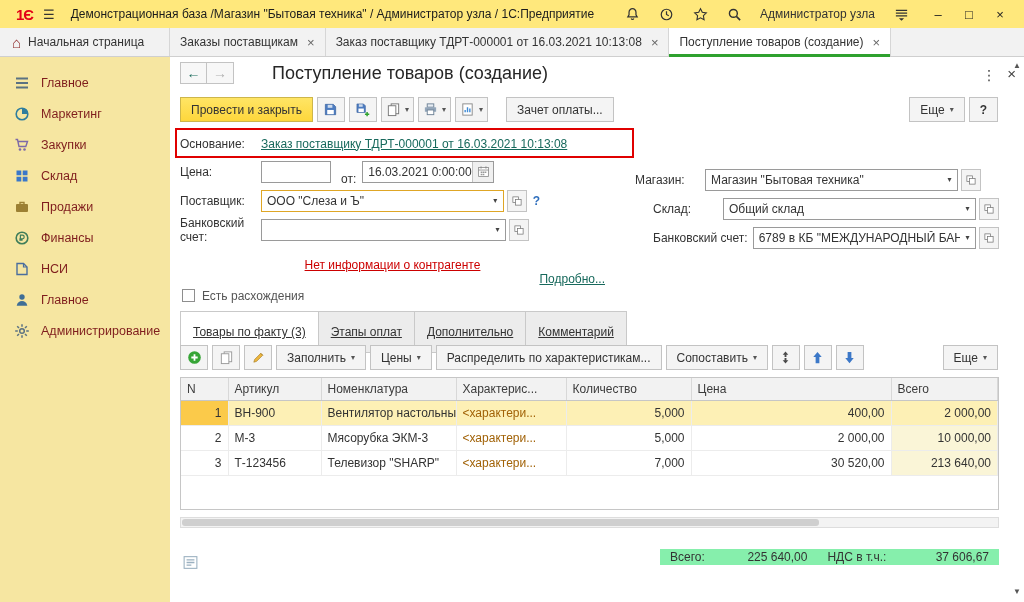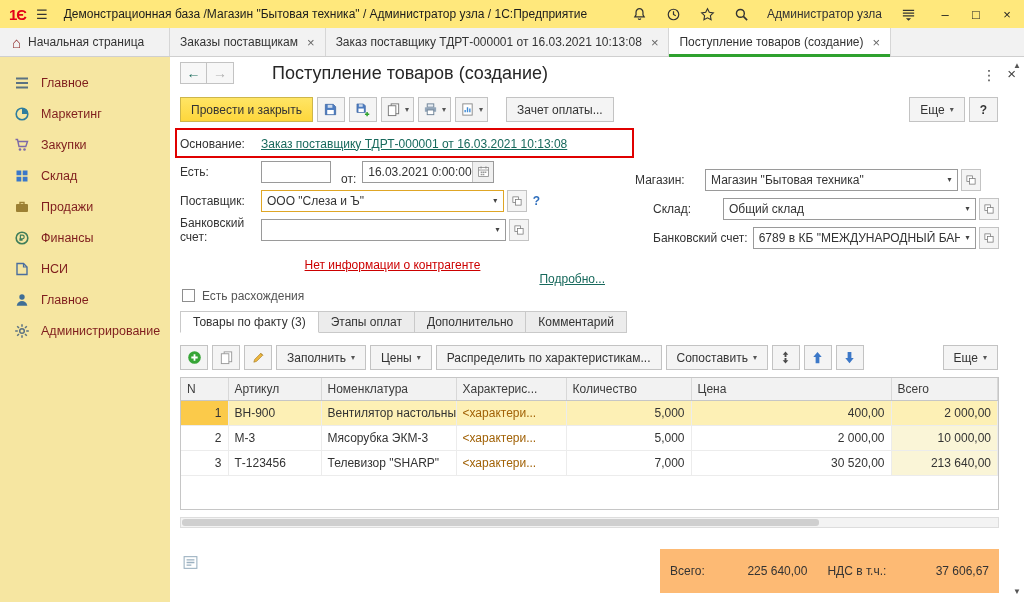--- a/index.html
+++ b/index.html
@@ -2,21 +2,21 @@
 <html><head>
 <meta charset="utf-8">
 <style>
   * { box-sizing: border-box; margin: 0; padding: 0; }
   html,body { width:1024px; height:602px; overflow:hidden; }
   body { position:relative; font-family:"Liberation Sans", sans-serif; font-size:12px; color:#333; background:#fff; }
   svg { display:block; }
   button { font-family:inherit; font-size:12px; color:#333; cursor:pointer; }
 
   
-  .topbar { position:absolute; top:0; left:0; width:100%; height:28px; background:#ffe87c; display:flex; align-items:center; padding:0 9px; gap:6px; }
+  .topbar { position:absolute; top:0; left:0; width:100%; height:28px; background:#ffe87c; display:flex; align-items:center; padding:0 16px; gap:6px; }
   .logo { color:#e30018; font-weight:bold; font-size:15px; letter-spacing:-1px; }
   .tb-menu { font-size:13px; margin:0 4px; cursor:pointer; }
   .tb-title { margin-left:6px; color:#1c1c1c; white-space:nowrap; }
   .tb-spacer { flex:1; }
   .tb-ico { width:18px; height:18px; display:inline-flex; align-items:center; justify-content:center; margin:0 5px; color:#333; cursor:pointer; }
   .tb-ico svg { width:15px; height:15px; }
   .tb-user { margin:0 6px; white-space:nowrap; cursor:pointer; }
   .win-btn { width:16px; text-align:center; margin-left:9px; font-size:13px; color:#222; cursor:pointer; }
 
   
@@ -69,21 +69,21 @@
   .cal-btn { width:21px; height:20px; border-left:1px solid #c3c3c3; background:#f0f0f0; display:flex; align-items:center; justify-content:center; cursor:pointer; }
   .cal-btn svg { width:13px; height:13px; }
   .chooser { width:20px; height:22px; border:1px solid #c3c3c3; background:#f4f4f4; margin-left:3px; display:inline-flex; align-items:center; justify-content:center; flex:none; cursor:pointer; }
   .chooser svg { width:12px; height:12px; }
   .q-ico { color:#2f6fbd; font-weight:bold; margin-left:6px; cursor:pointer; }
   .lbl-r { flex:none; padding-right:5px; }
   .lbl-r.w { width:70px; }
   .cb { width:13px; height:13px; border:1px solid #8e8e8e; background:#fff; display:inline-block; margin-right:7px; cursor:pointer; }
 
   .dtabs { position:absolute; top:254px; left:10px; display:flex; align-items:flex-end; }
-  .dtab { padding:3px 12px; border:1px solid #c9c9c9; border-left:none; border-bottom:1px solid #c9c9c9; background:#ececec; cursor:pointer; }
+  .dtab { padding:13px 12px; border:1px solid #c9c9c9; border-left:none; border-bottom:1px solid #c9c9c9; background:#ececec; cursor:pointer;text-decoration:underline; }
   .dtab:first-child { border-left:1px solid #c9c9c9; }
   .dtab.active { background:#fff; border-bottom:1px solid #fff; }
 
   .grid-bar { position:absolute; top:288px; left:10px; width:818px; display:flex; align-items:center; gap:4px; }
   .blue { color:#3c78c8; }
   .gray { color:#9a9a9a; }
 
   .grid { position:absolute; top:320px; left:10px; width:819px; height:133px; border:1px solid #c6c6c6; overflow:hidden; background:#fff; }
   table { border-collapse:collapse; width:100%; table-layout:fixed; }
   th { background:#f2f2f2; font-weight:normal; text-align:left; padding:0 6px; height:22px; border-right:1px solid #d8d8d8; border-bottom:1px solid #c6c6c6; color:#3c3c3c; overflow:hidden; white-space:nowrap; }
@@ -93,21 +93,21 @@
   .c-char { color:#a16207; }
   td.c-total { background:#faf5d7; }
   tr.sel td { background:#fdf0b5; }
   tr.sel td.c-n { background:#fbca4a; }
 
   .hscroll { position:absolute; top:460px; left:10px; width:819px; height:11px; background:#f3f3f3; border:1px solid #ddd; cursor:pointer; }
   .hthumb { position:absolute; top:1px; left:1px; height:7px; width:78%; background:#cfcfcf; border-radius:3px; }
 
   .foot-ico { position:absolute; top:497px; left:12px; width:18px; height:18px; cursor:pointer; }
   .foot-ico svg { width:17px; height:17px; }
-  .totals { position:absolute; top:492px; left:490px; width:339px; height:44px; background:#fdba74; display:flex; align-items:center; padding:0 10px; gap:8px; }
+  .totals { position:absolute; top:492px; left:490px; width:339px; height:16px; background:#86efac; display:flex; align-items:center; padding:0 10px; gap:8px; }
   .tv { text-align:right; flex:1; white-space:nowrap; }
   .tl2 { margin-left:12px; }
 
   .sc-up { position:absolute; top:4px; right:3px; font-size:8px; color:#555; cursor:pointer; }
   .sc-dn { position:absolute; bottom:6px; right:3px; font-size:8px; color:#555; cursor:pointer; }
 </style>
 </head>
 <body>
 
 <svg width="0" height="0" style="position:absolute">
@@ -408,21 +408,21 @@
   </div>
 
   <div class="red-box"></div>
 
   <div class="f-row" style="top:75px; left:10px; width:460px;">
     <span class="f-label">Основание:</span>
     <span class="lnk">Заказ поставщику ТДРТ-000001 от 16.03.2021 10:13:08</span>
   </div>
 
   <div class="f-row" style="top:103px; left:10px; width:345px;">
-    <span class="f-label">Есть:</span>
+    <span class="f-label">Цена:</span>
     <input class="input" value="" style="">
     <span style="margin:14px 6px 0 10px">от:</span>
     <div class="combo date">
       <span class="val">16.03.2021 0:00:00</span>
       <span class="cal-btn">
           <svg>
             <use href="#s-cal"></use>
           </svg>
         </span>
     </div>

